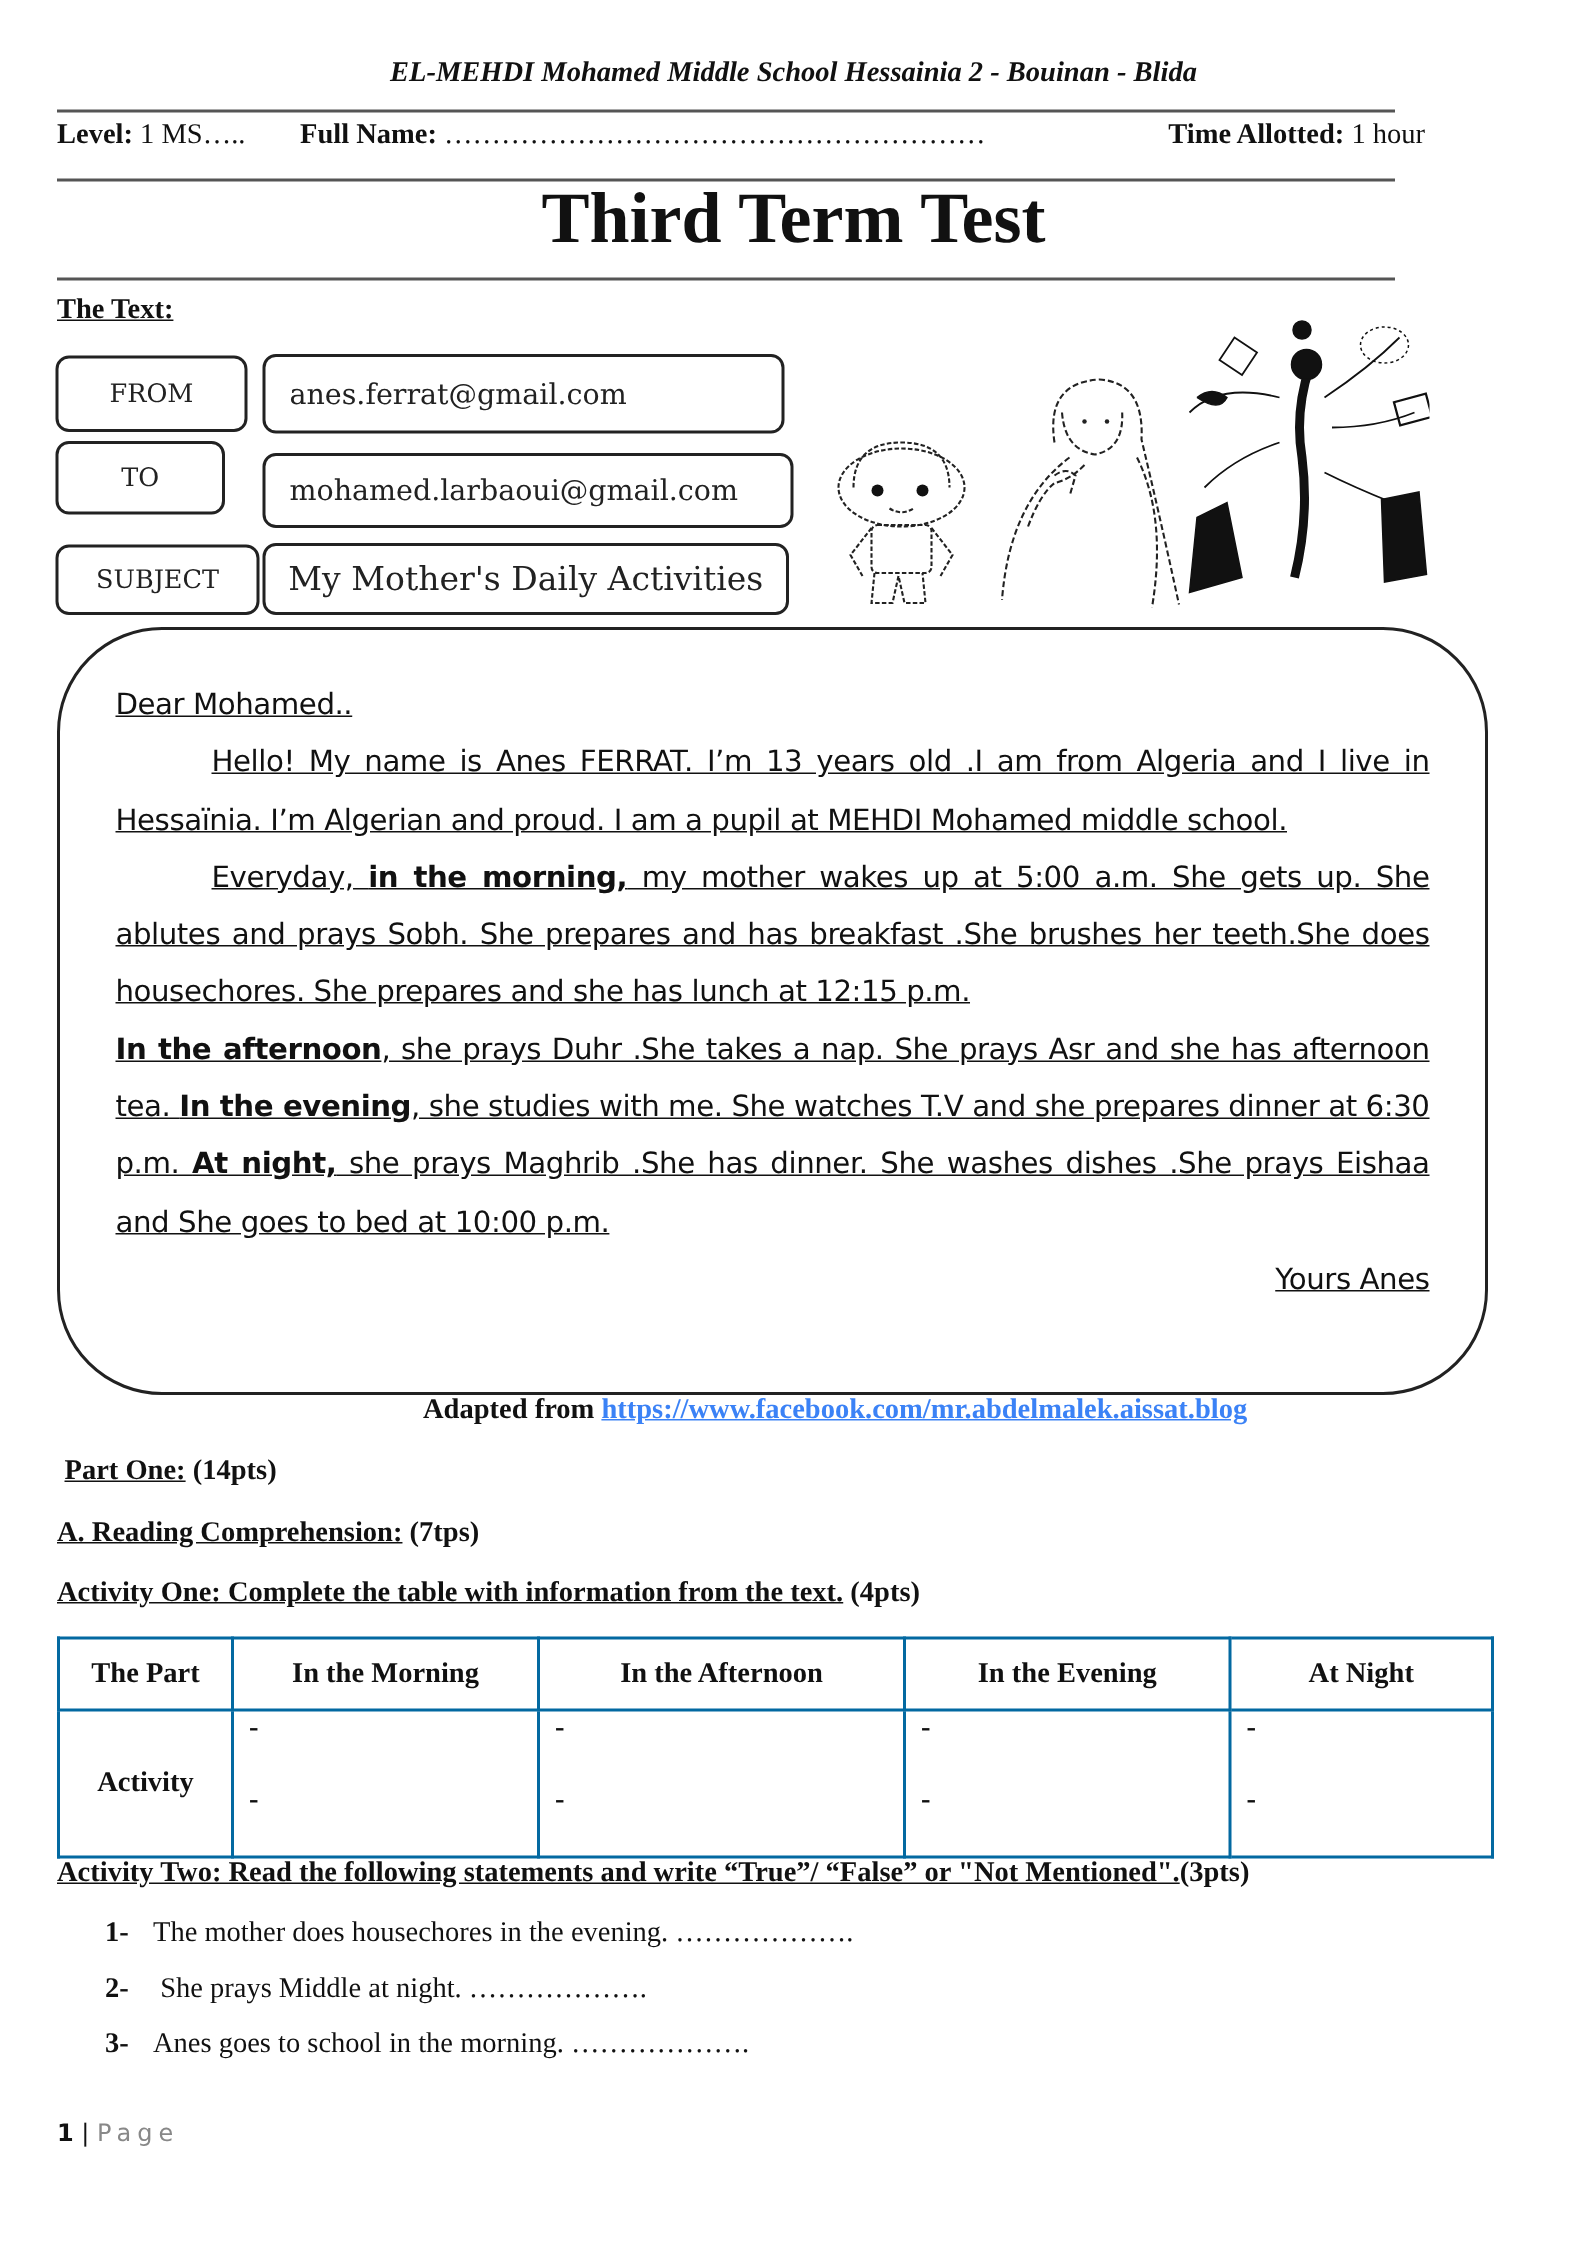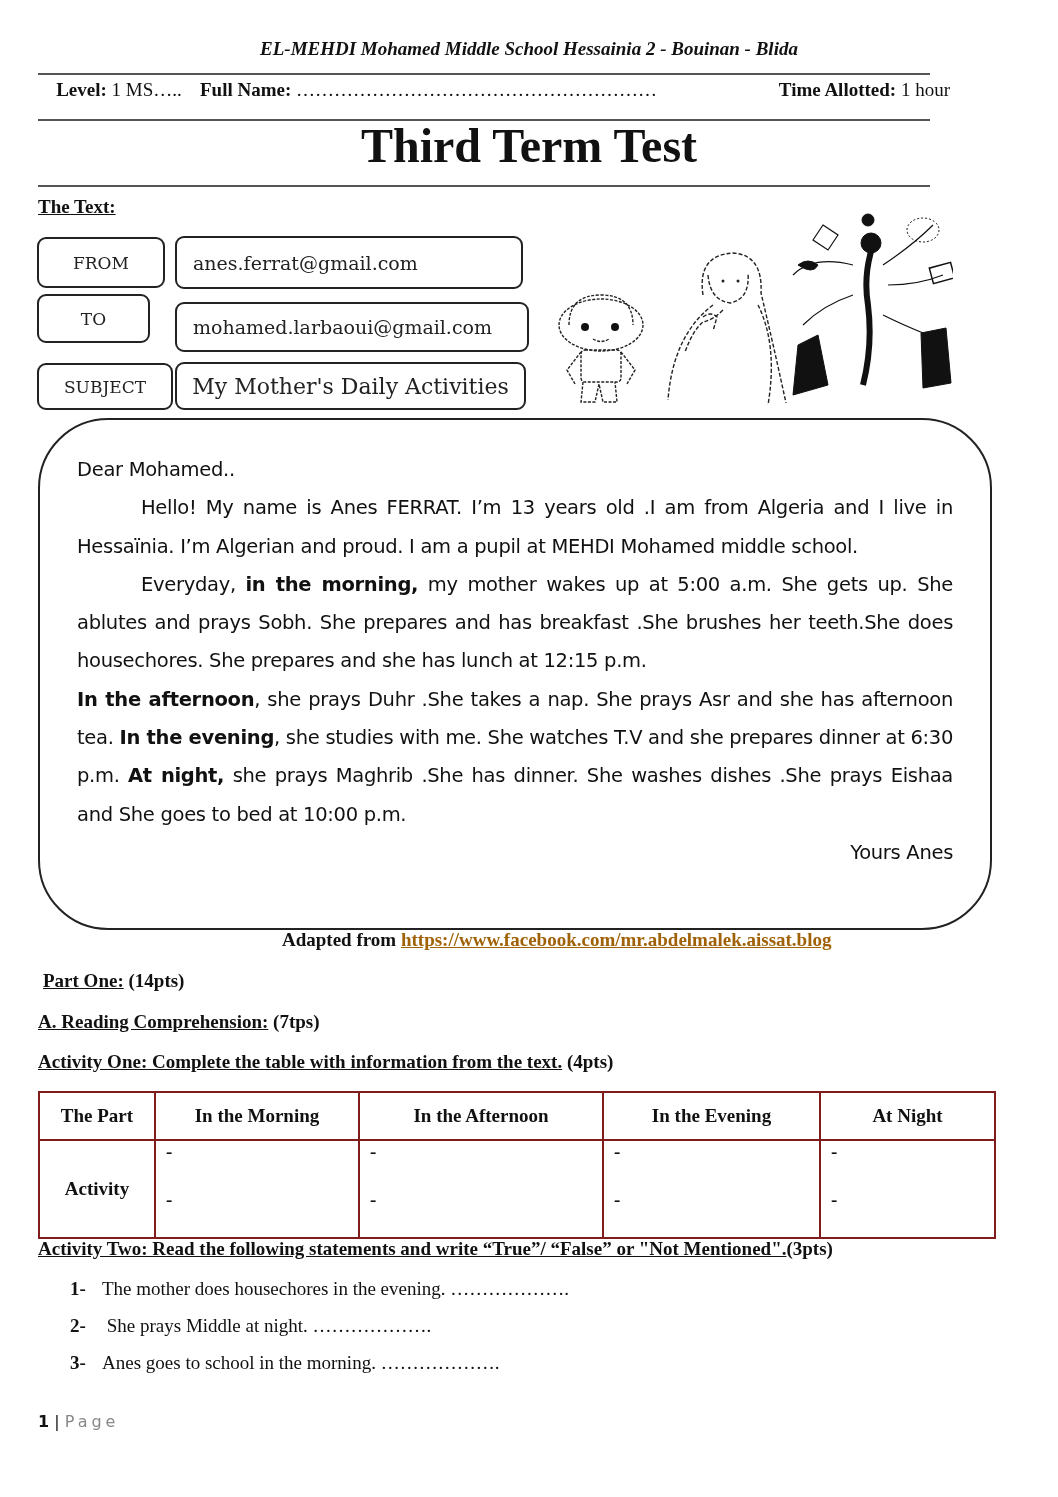--- a/index.html
+++ b/index.html
@@ -4,52 +4,52 @@
 <style>
   html, body { margin: 0; padding: 0; background: #ffffff; }
   body { width: 1058px; height: 1497px; position: relative; overflow: hidden;
          font-family: "Liberation Serif", serif; color: #111; }
   .abs { position: absolute; }
 
   .school { left: 0; width: 1058px; top: 38px; text-align: center; font-weight: bold; font-size: 19px; font-style: italic; }
   .rule { left: 38px; width: 892px; height: 2px; background: #555; }
   .meta { left: 38px; width: 912px; top: 79px; font-size: 19px; display: flex; }
   .meta b { font-weight: bold; }
-  .meta .lvl { width: 162px; text-align: center; }
+  .meta .lvl { width: 162px; }
   .meta .name { flex: 1; }
   .meta .time { }
   .title { left: 0; width: 1058px; top: 118px; text-align: center; font-weight: bold; font-size: 48px; }
 
   .the-text { left: 38px; top: 196px; font-size: 19px; font-weight: bold; text-decoration: underline; }
 
   .box { position: absolute; border: 2px solid #222; border-radius: 9px; box-sizing: border-box;
          display: flex; align-items: center; font-size: 19px; font-family: "DejaVu Serif", serif; color: #222; }
   .box.lab { justify-content: center; font-size: 17px; }
   .box.val { padding-left: 16px; }
   .box.val.center { justify-content: center; padding-left: 0; font-size: 22px; }
 
   .pics { left: 553px; top: 205px; width: 400px; height: 200px; }
 
   .letter { left: 38px; top: 418px; width: 954px; height: 512px; border: 2px solid #222;
             border-radius: 70px; box-sizing: border-box; }
   .letter-text { left: 77px; top: 451px; width: 876px; font-family: "DejaVu Sans", sans-serif;
-                 font-size: 19.5px; line-height: 38.3px; color: #111; text-align: justify; letter-spacing: -0.3px; }
+                 font-size: 19.5px; line-height: 38.3px; color: #111; text-align: justify; letter-spacing: -0.3px; text-decoration: underline; }
   .letter-text p { margin: 0; }
   .letter-text .ind { text-indent: 64px; }
   .letter-text .sign { text-align: right; }
 
   .adapted { left: 282px; top: 929px; font-size: 19px; font-weight: bold; }
   .adapted a { color: #1f5fb0; text-decoration: underline; }
 
   .h { font-size: 19px; font-weight: bold; }
   .h u { text-decoration: underline; }
 
   table.act { position: absolute; left: 38px; top: 1091px; width: 958px; border-collapse: collapse;
               font-size: 19px; }
-  table.act td, table.act th { border: 2px solid #7f1d1d; }
+  table.act td, table.act th { border: 2px solid #0369a1; }
   table.act th { height: 44px; font-weight: bold; }
   table.act td { height: 96px; vertical-align: top; padding: 0 0 0 10px; }
   table.act td.first { vertical-align: middle; text-align: center; font-weight: bold; padding: 0; }
   .dash { display: block; height: 48px; line-height: 22px; font-weight: bold; }
 
   .stmts { left: 70px; top: 1278px; font-size: 19px; }
   .stmts div { height: 37px; }
   .stmts b { display: inline-block; width: 32px; }
 
   .footer { left: 38px; top: 1412px; font-family: "DejaVu Sans", sans-serif; font-size: 16px; }
@@ -116,21 +116,21 @@
 <div class="abs letter"></div>
 <div class="abs letter-text">
   <p>Dear Mohamed..</p>
   <p class="ind">Hello! My name is Anes FERRAT. I’m 13 years old .I am from Algeria and I live in Hessaïnia. I’m Algerian and proud. I am a pupil at MEHDI Mohamed middle school.</p>
   <p class="ind"><span>Everyday, </span><b>in the morning,</b><span> my mother wakes up at 5:00 a.m. She gets up. She ablutes and prays Sobh. She prepares and has breakfast .She brushes her teeth.She does housechores. She prepares and she has lunch at 12:15 p.m.</span></p>
   <p><b>In the afternoon</b><span>, she prays Duhr .She takes a nap. She prays Asr and she has afternoon tea. </span><b>In the evening</b><span>, she studies with me. She watches T.V and she prepares dinner at 6:30 p.m. </span><b>At night,</b><span> she prays Maghrib .She has dinner. She washes dishes .She prays Eishaa and She goes to bed at 10:00 p.m.</span></p>
   <p class="sign">Yours Anes</p>
 </div>
 
 <div class="abs adapted">
-  <span>Adapted from </span><a style="color: #a16207;">https://www.facebook.com/mr.abdelmalek.aissat.blog</a>
+  <span>Adapted from </span><a style="color: #3b82f6;">https://www.facebook.com/mr.abdelmalek.aissat.blog</a>
 </div>
 
 <div class="abs h" style="left:43px;top:970px"><u>Part One:</u><span> (14pts)</span></div>
 <div class="abs h" style="left:38px;top:1011px"><u>A. Reading Comprehension:</u><span> (7tps)</span></div>
 <div class="abs h" style="left:38px;top:1051px"><u>Activity One: Complete the table with information from the text.</u><span> (4pts)</span></div>
 
 <table class="act">
   <tbody>
       <tr>
     <th style="width:112px">The Part</th>

